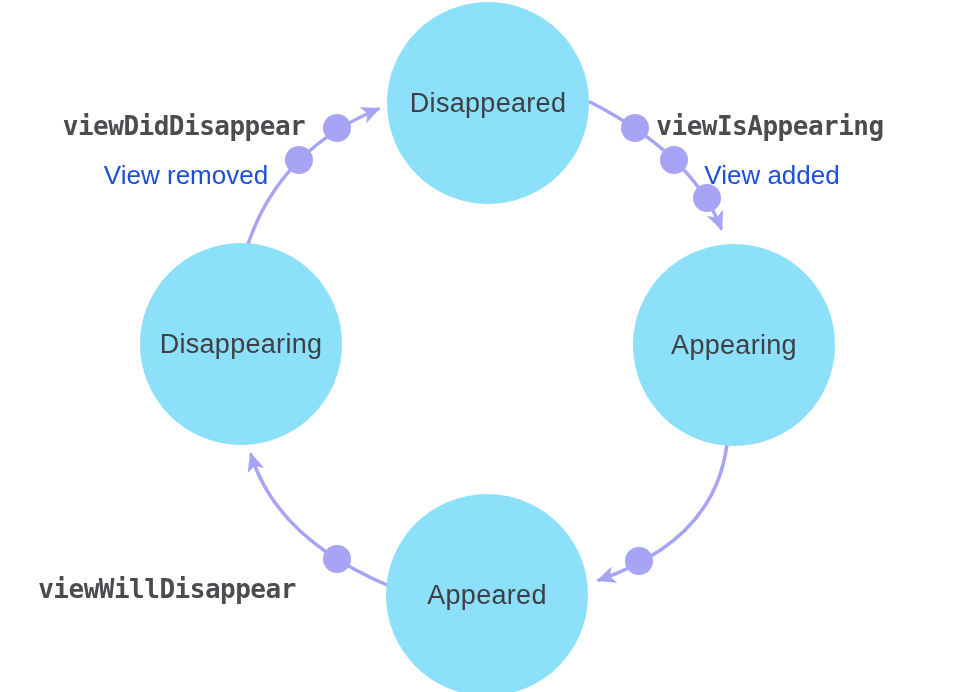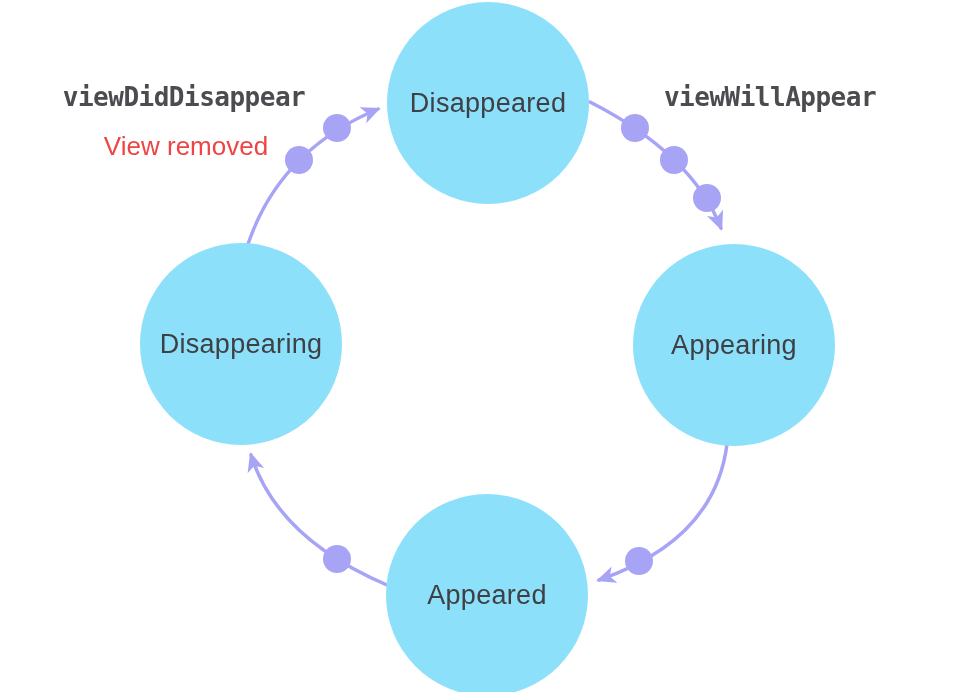--- a/index.html
+++ b/index.html
@@ -32,33 +32,34 @@
     font-family: "Liberation Sans", "DejaVu Sans", sans-serif;
     font-size: 27px;
     font-weight: 400;
     letter-spacing: 0.3px;
   }
   .label {
     position: absolute;
     transform: translate(-50%, -50%);
     white-space: nowrap;
     line-height: 1;
+    margin-top: 29px;
   }
   .label.method {
     font-family: "DejaVu Sans Mono", "Liberation Mono", monospace;
     font-size: 26px;
     font-weight: 600;
     color: #4b4b50;
     letter-spacing: -0.5px;
   }
   .label.note {
     font-family: "Liberation Sans", "DejaVu Sans", sans-serif;
     font-size: 26px;
     font-weight: 400;
-    color: #ef4444;
+    color: #1d4ed8;
   }
   .l-viewDidDisappear  { left: 184px; top:  97px; }
   .l-viewRemoved       { left: 186px; top: 146px; }
   .l-viewWillAppear    { left: 770px; top:  97px; }
   .l-viewAdded         { left: 772px; top: 146px; }
   .l-viewIsAppearing   { left: 856px; top: 191px; }
   .l-viewWillDisappear { left: 167px; top: 560px; }
   .l-viewDidAppear     { left: 794px; top: 563px; }
 </style>
 </head>
@@ -92,15 +93,17 @@
     <circle cx="241" cy="344" r="101" fill="#8CE0FA"></circle>
 
     <text class="node-label" text-anchor="middle" dominant-baseline="central" x="488" y="103" fill="#3E4045">Disappeared</text>
     <text class="node-label" text-anchor="middle" dominant-baseline="central" x="734" y="345" fill="#3E4045">Appearing</text>
     <text class="node-label" text-anchor="middle" dominant-baseline="central" x="487" y="595" fill="#3E4045">Appeared</text>
     <text class="node-label" text-anchor="middle" dominant-baseline="central" x="241" y="344" fill="#3E4045">Disappearing</text>
   </svg>
 
   <div class="label method l-viewDidDisappear">viewDidDisappear</div>
   <div class="label note l-viewRemoved">View removed</div>
-  <div class="label method l-viewWillAppear">viewWillAppear</div>
+  <div class="label method l-viewWillAppear">viewIsAppearing</div>
+  <div class="label note l-viewAdded">View added</div>
+  <div class="label method l-viewWillDisappear">viewWillDisappear</div>
 
 </div>
 
 </body></html>

